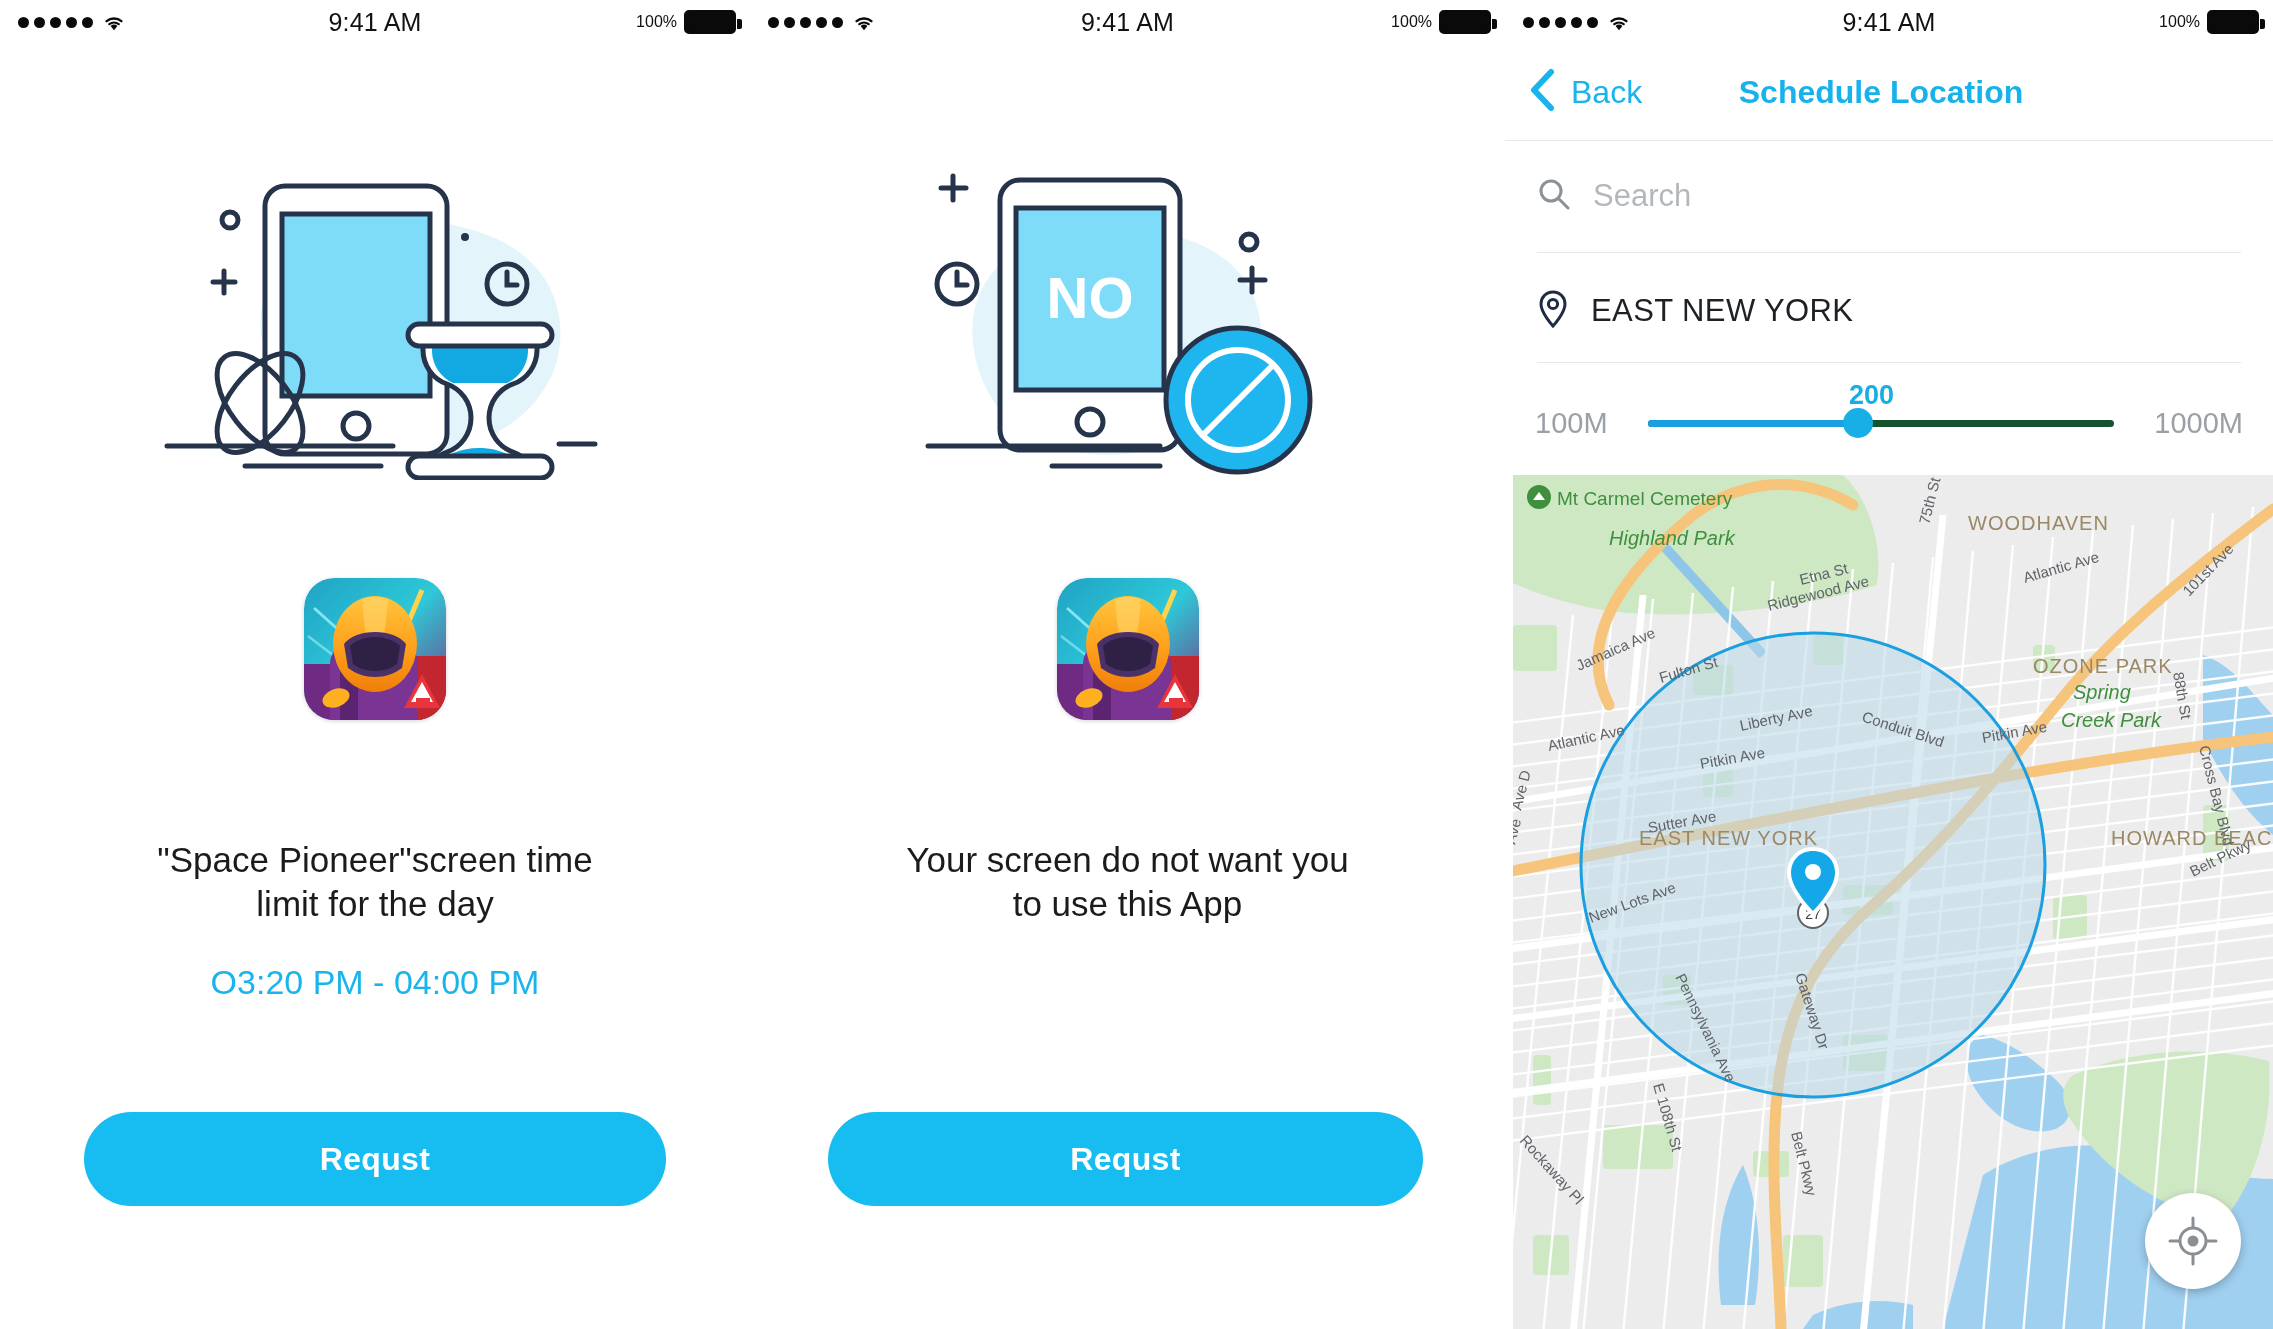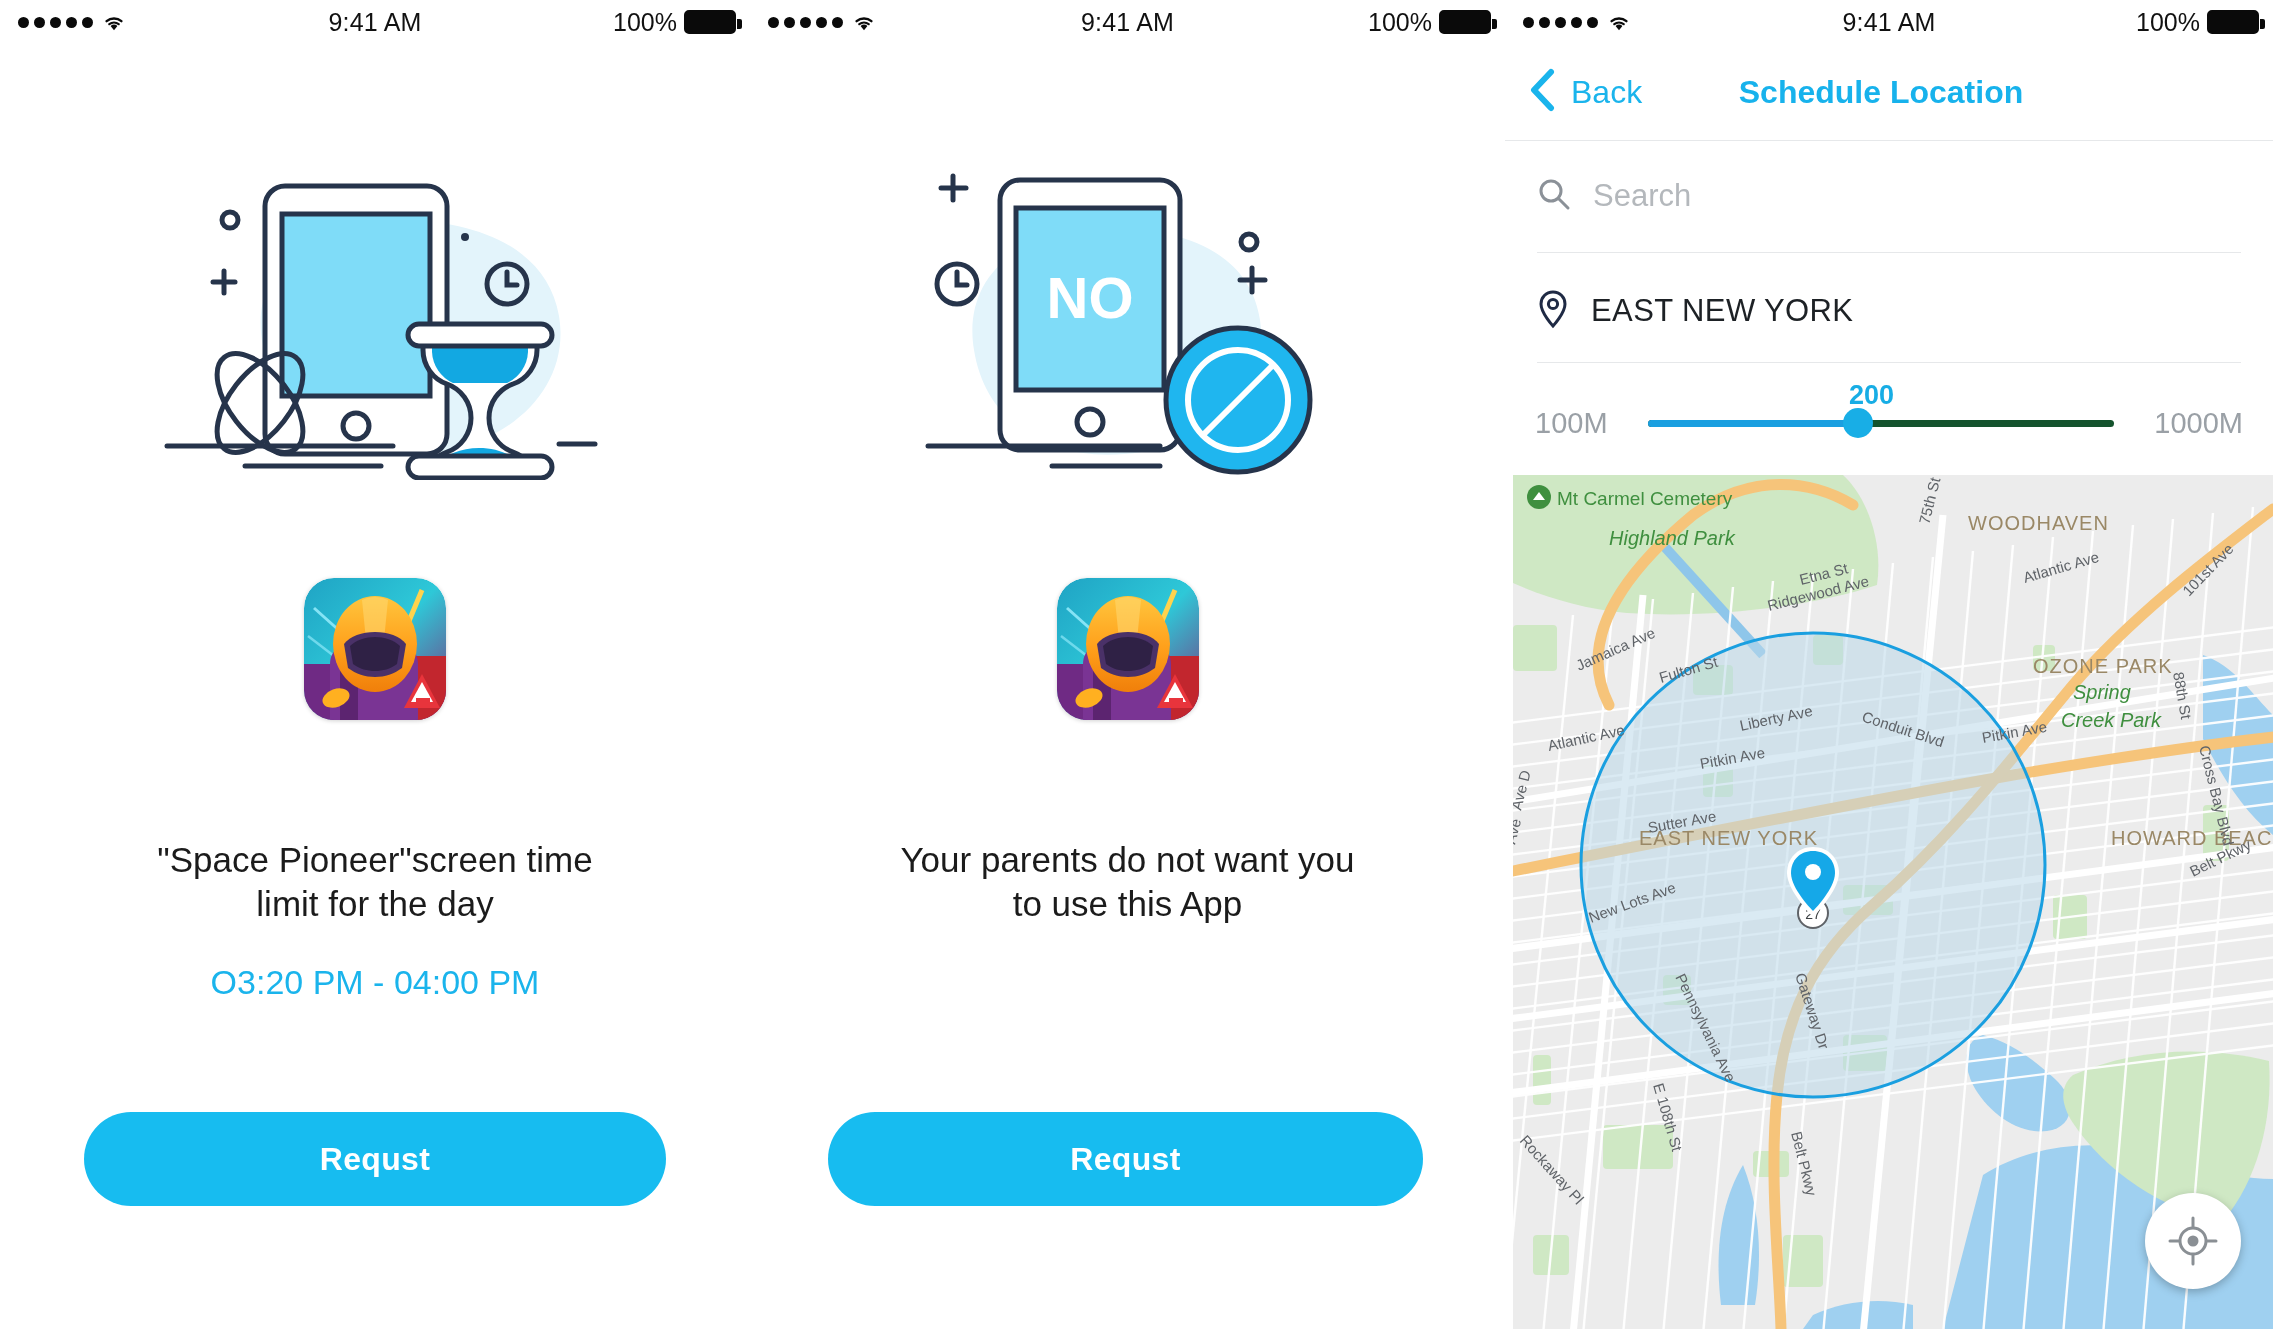--- a/index.html
+++ b/index.html
@@ -30,21 +30,21 @@
   .sb-left { position: absolute; left: 18px; display: flex; align-items: center; gap: 9px; }
   .sb-dots { display: flex; gap: 5px; }
   .sb-dots i { width: 11px; height: 11px; border-radius: 50%; background: #0a0a0a; display: block; }
   .sb-wifi { position: relative; width: 24px; height: 17px; }
   .sb-center {
     position: absolute; left: 0; right: 0; text-align: center;
     font-size: 25px; font-weight: 400; color: #111; letter-spacing: .2px;
     font-family: "Liberation Sans", sans-serif;
   }
   .sb-right { position: absolute; right: 14px; display: flex; align-items: center; gap: 7px; }
-  .sb-pct { font-size: 25px; color: #111; }
+  .sb-pct { font-size: 16px; color: #111; }
   .sb-batt {
     width: 52px; height: 24px; border: 2.5px solid #0a0a0a; border-radius: 5px;
     position: relative; background: #0a0a0a;
   }
   .sb-batt::after {
     content: ""; position: absolute; right: -8px; top: 7px;
     width: 5px; height: 10px; background: #0a0a0a; border-radius: 0 2px 2px 0;
   }
 
   
@@ -318,21 +318,21 @@
         <path d="M40 66c6-8 18-12 31-12s25 4 31 12l-4 24c-8 6-17 9-27 9s-19-3-27-9z" fill="#4a3168"></path>
         <path d="M46 68c6-6 16-9 25-9s19 3 25 9l-3 18c-7 5-14 7-22 7s-15-2-22-7z" fill="#2f2145"></path>
         <ellipse cx="32" cy="120" rx="14" ry="9" transform="rotate(-20 32 120)" fill="#ffb020"></ellipse>
         <path d="M118 96 136 130H100z" fill="#e8343c"></path>
         <path d="M118 104l11 20h-22z" fill="#fff"></path>
         <path d="M112 120h14v4h-14z" fill="#e8343c"></path>
       </svg>
     </div>
 
     <div class="msg" style="top:838px;">
-      <div>Your parents do not want you</div>
+      <div>Your screen do not want you</div>
       <div>to use this App</div>
     </div>
 
     <button class="reqbtn" style="top:1112px;left:78px;right:82px;">Requst</button>
   </section>
 
   <section class="panel panel-c">
 
     <div class="statusbar">
       <div class="sb-left">

